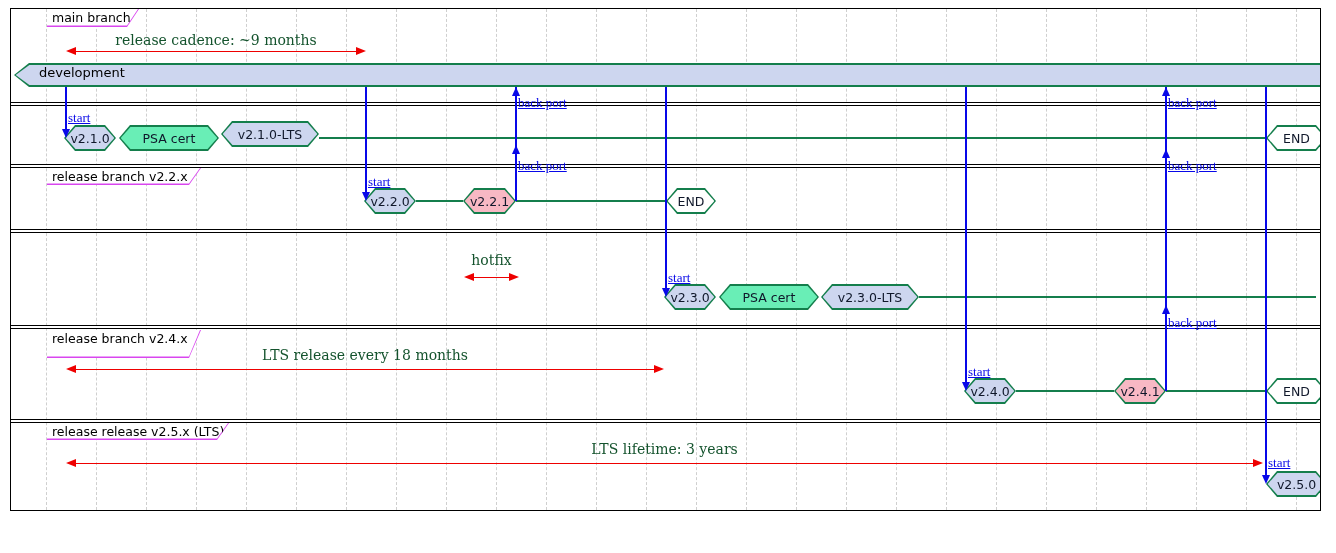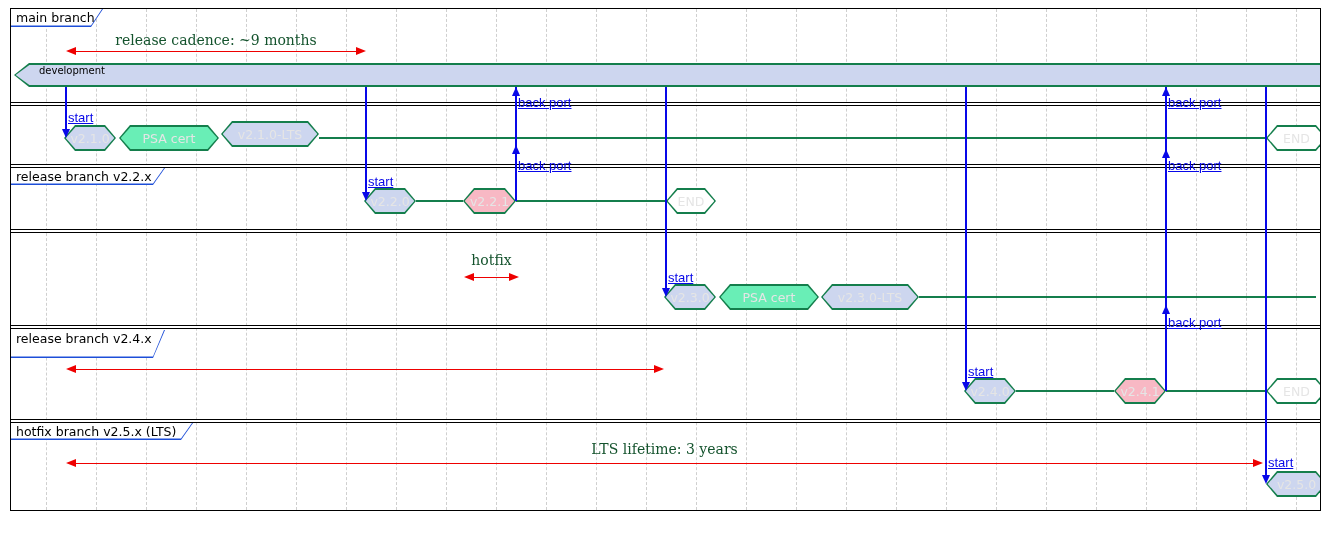--- a/index.html
+++ b/index.html
@@ -4,51 +4,51 @@
 <style>
   html,body{margin:0;padding:0;background:#ffffff;}
   .stage{position:relative;width:1336px;height:553px;background:#fff;
          font-family:"DejaVu Sans", sans-serif;overflow:hidden;}
   .frame{position:absolute;left:10px;top:8px;width:1311px;height:503px;
          border:1.6px solid #000;box-sizing:border-box;overflow:hidden;background:#fff;}
   .grid{position:absolute;top:0;bottom:0;width:0;border-left:1px dashed #cfcfcf;}
   .sep{position:absolute;left:0;width:100%;height:2px;background:#fff;
        border-top:1.5px solid #000;border-bottom:1.5px solid #000;}
   
-  .tab{position:absolute;height:18px;background:#1d4ed8;
-       clip-path:polygon(0 0,100% 0,calc(100% - 12px) 100%,0 100%);}
+  .tab{position:absolute;height:18px;background:#d946ef;
+       clip-path:polygon(0 0,100% 0,calc(100% - 12px) 100%,0 100%);margin-left:36px;}
   .tab .tab-in{position:absolute;left:0;top:0;right:1px;bottom:1.4px;background:#fff;
        clip-path:polygon(0 0,100% 0,calc(100% - 11px) 100%,0 100%);}
   .tab span{position:absolute;left:5px;top:1px;font-size:12.5px;color:#000;white-space:nowrap;}
   
   .hex{position:absolute;height:26px;background:var(--branch-green);
        clip-path:polygon(0 50%,11px 0,calc(100% - 11px) 0,100% 50%,calc(100% - 11px) 100%,11px 100%);}
   .hex .in{position:absolute;inset:1.7px;
        clip-path:polygon(0 50%,10px 0,calc(100% - 10px) 0,100% 50%,calc(100% - 10px) 100%,10px 100%);}
   .hex span{position:absolute;inset:0;display:flex;align-items:center;justify-content:center;
-       font-size:12.5px;color:#e5e5e5;white-space:nowrap;}
+       font-size:12.5px;color:#0f172a;white-space:nowrap;}
   .lav .in{background:var(--node-lavender);} .mint .in{background:var(--node-mint);}
   .pink .in{background:var(--node-pink);}   .white .in{background:var(--node-white);}
   
   .devbar{position:absolute;left:3px;top:54px;width:1308px;height:24px;background:var(--branch-green);
        clip-path:polygon(0 50%,15px 0,100% 0,100% 100%,15px 100%);}
   .devbar .in{position:absolute;inset:1.7px;background:var(--node-lavender);
        clip-path:polygon(0 50%,14px 0,100% 0,100% 100%,14px 100%);}
-  .devbar span{position:absolute;left:25px;top:2px;font-size:10px;color:#000;}
+  .devbar span{position:absolute;left:25px;top:2px;font-size:13px;color:#000;}
   
   .gline{position:absolute;height:1.7px;background:var(--branch-green);}
   
   .bline{position:absolute;width:1.6px;background:var(--arrow-blue);z-index:6;}
   .bhead-dn{position:absolute;width:0;height:0;z-index:6;
        border-left:4px solid transparent;border-right:4px solid transparent;
        border-top:9px solid var(--arrow-blue);}
   .bhead-up{position:absolute;width:0;height:0;z-index:6;
        border-left:4px solid transparent;border-right:4px solid transparent;
        border-bottom:9px solid var(--arrow-blue);}
-  .blab{position:absolute;font-family:Liberation Sans, sans-serif;font-size:13px;color:var(--arrow-blue);
+  .blab{position:absolute;font-family:Liberation Serif, serif;font-size:13px;color:var(--arrow-blue);
        text-decoration:underline;white-space:nowrap;z-index:7;}
   
   .rlab{position:absolute;font-family:"DejaVu Serif", serif;font-size:14px;color:#14532d;
        text-align:center;white-space:nowrap;z-index:4;}
   .rarr{position:absolute;height:9px;z-index:4;}
   .rarr .shaft{position:absolute;left:3px;right:3px;top:3.6px;height:1.6px;background:var(--annotation-red);}
   .rarr .hl{position:absolute;left:0;top:0;width:0;height:0;
        border-top:4.5px solid transparent;border-bottom:4.5px solid transparent;
        border-right:10px solid var(--annotation-red);}
   .rarr .hr{position:absolute;right:0;top:0;width:0;height:0;
@@ -104,37 +104,38 @@
     <div class="tab" style="left:0;top:159px;width:154px;height:17px">
       <div class="tab-in"></div>
       <span>release branch v2.2.x</span>
       </div>
     <div class="tab" style="left:0;top:321px;width:154px;height:28px">
       <div class="tab-in"></div>
       <span>release branch v2.4.x</span>
       </div>
     <div class="tab" style="left:0;top:414px;width:182px;height:17px">
       <div class="tab-in"></div>
-      <span>hotfix branch v2.5.x (LTS)</span>
+      <span>release release v2.5.x (LTS)</span>
       </div>
 
     <div class="rlab" style="left:55px;top:23px;width:300px">release cadence: ~9 months</div>
     <div class="rarr" style="left:55px;top:38px;width:300px">
       <div class="shaft"></div>
       <div class="hl"></div>
       <div class="hr"></div>
       </div>
 
     <div class="rlab" style="left:428px;top:243px;width:105px">hotfix</div>
     <div class="rarr" style="left:453px;top:264px;width:55px">
       <div class="shaft"></div>
       <div class="hl"></div>
       <div class="hr"></div>
       </div>
 
+    <div class="rlab" style="left:55px;top:338px;width:598px">LTS release every 18 months</div>
     <div class="rarr" style="left:55px;top:356px;width:598px">
       <div class="shaft"></div>
       <div class="hl"></div>
       <div class="hr"></div>
       </div>
 
     <div class="rlab" style="left:55px;top:432px;width:1197px">LTS lifetime: 3 years</div>
     <div class="rarr" style="left:55px;top:450px;width:1197px">
       <div class="shaft"></div>
       <div class="hl"></div>

